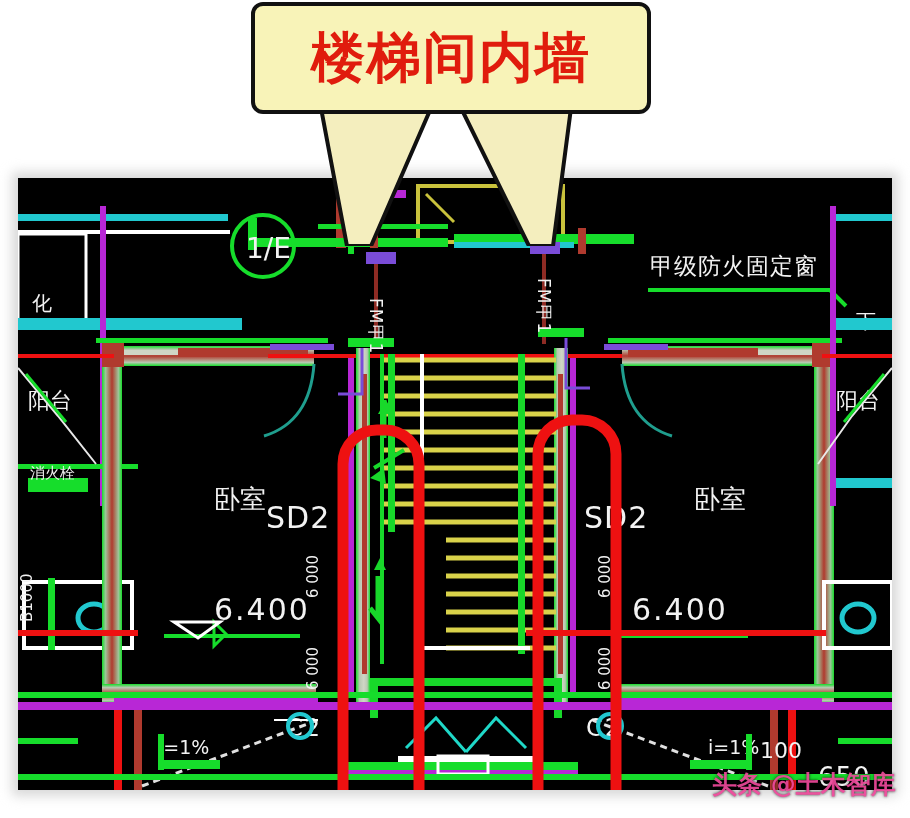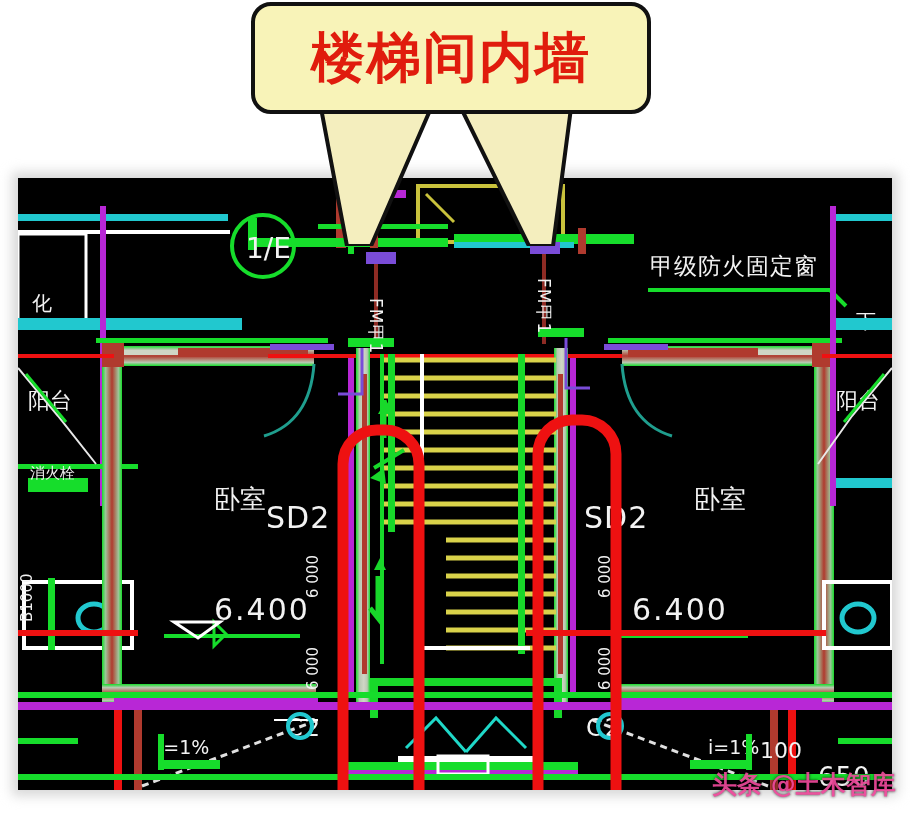--- a/index.html
+++ b/index.html
@@ -10,21 +10,21 @@
     font-family:"Liberation Sans","DejaVu Sans",sans-serif;
     overflow:hidden;
     position:relative;
   }
   #stage{position:absolute;left:0;top:0;width:910px;height:818px;}
 
   
   .callout-wrap{position:absolute;left:243px;top:2px;width:420px;height:180px;z-index:40;}
   .callout-box{
     position:absolute;left:8px;top:0;width:400px;height:112px;
-    background:#f8f3b8;border:4px solid #111;border-radius:20px;
+    background:#f8f3b8;border:4px solid #111;border-radius:12px;
     box-sizing:border-box;display:flex;align-items:center;justify-content:center;
   }
   .callout-text{
     color:#e01c0d;font-size:54px;font-weight:bold;letter-spacing:2px;
     font-family:"DejaVu Sans","Liberation Sans",sans-serif;line-height:1;
     white-space:nowrap;
   }
   .ptr{position:absolute;top:108px;}
 
   

